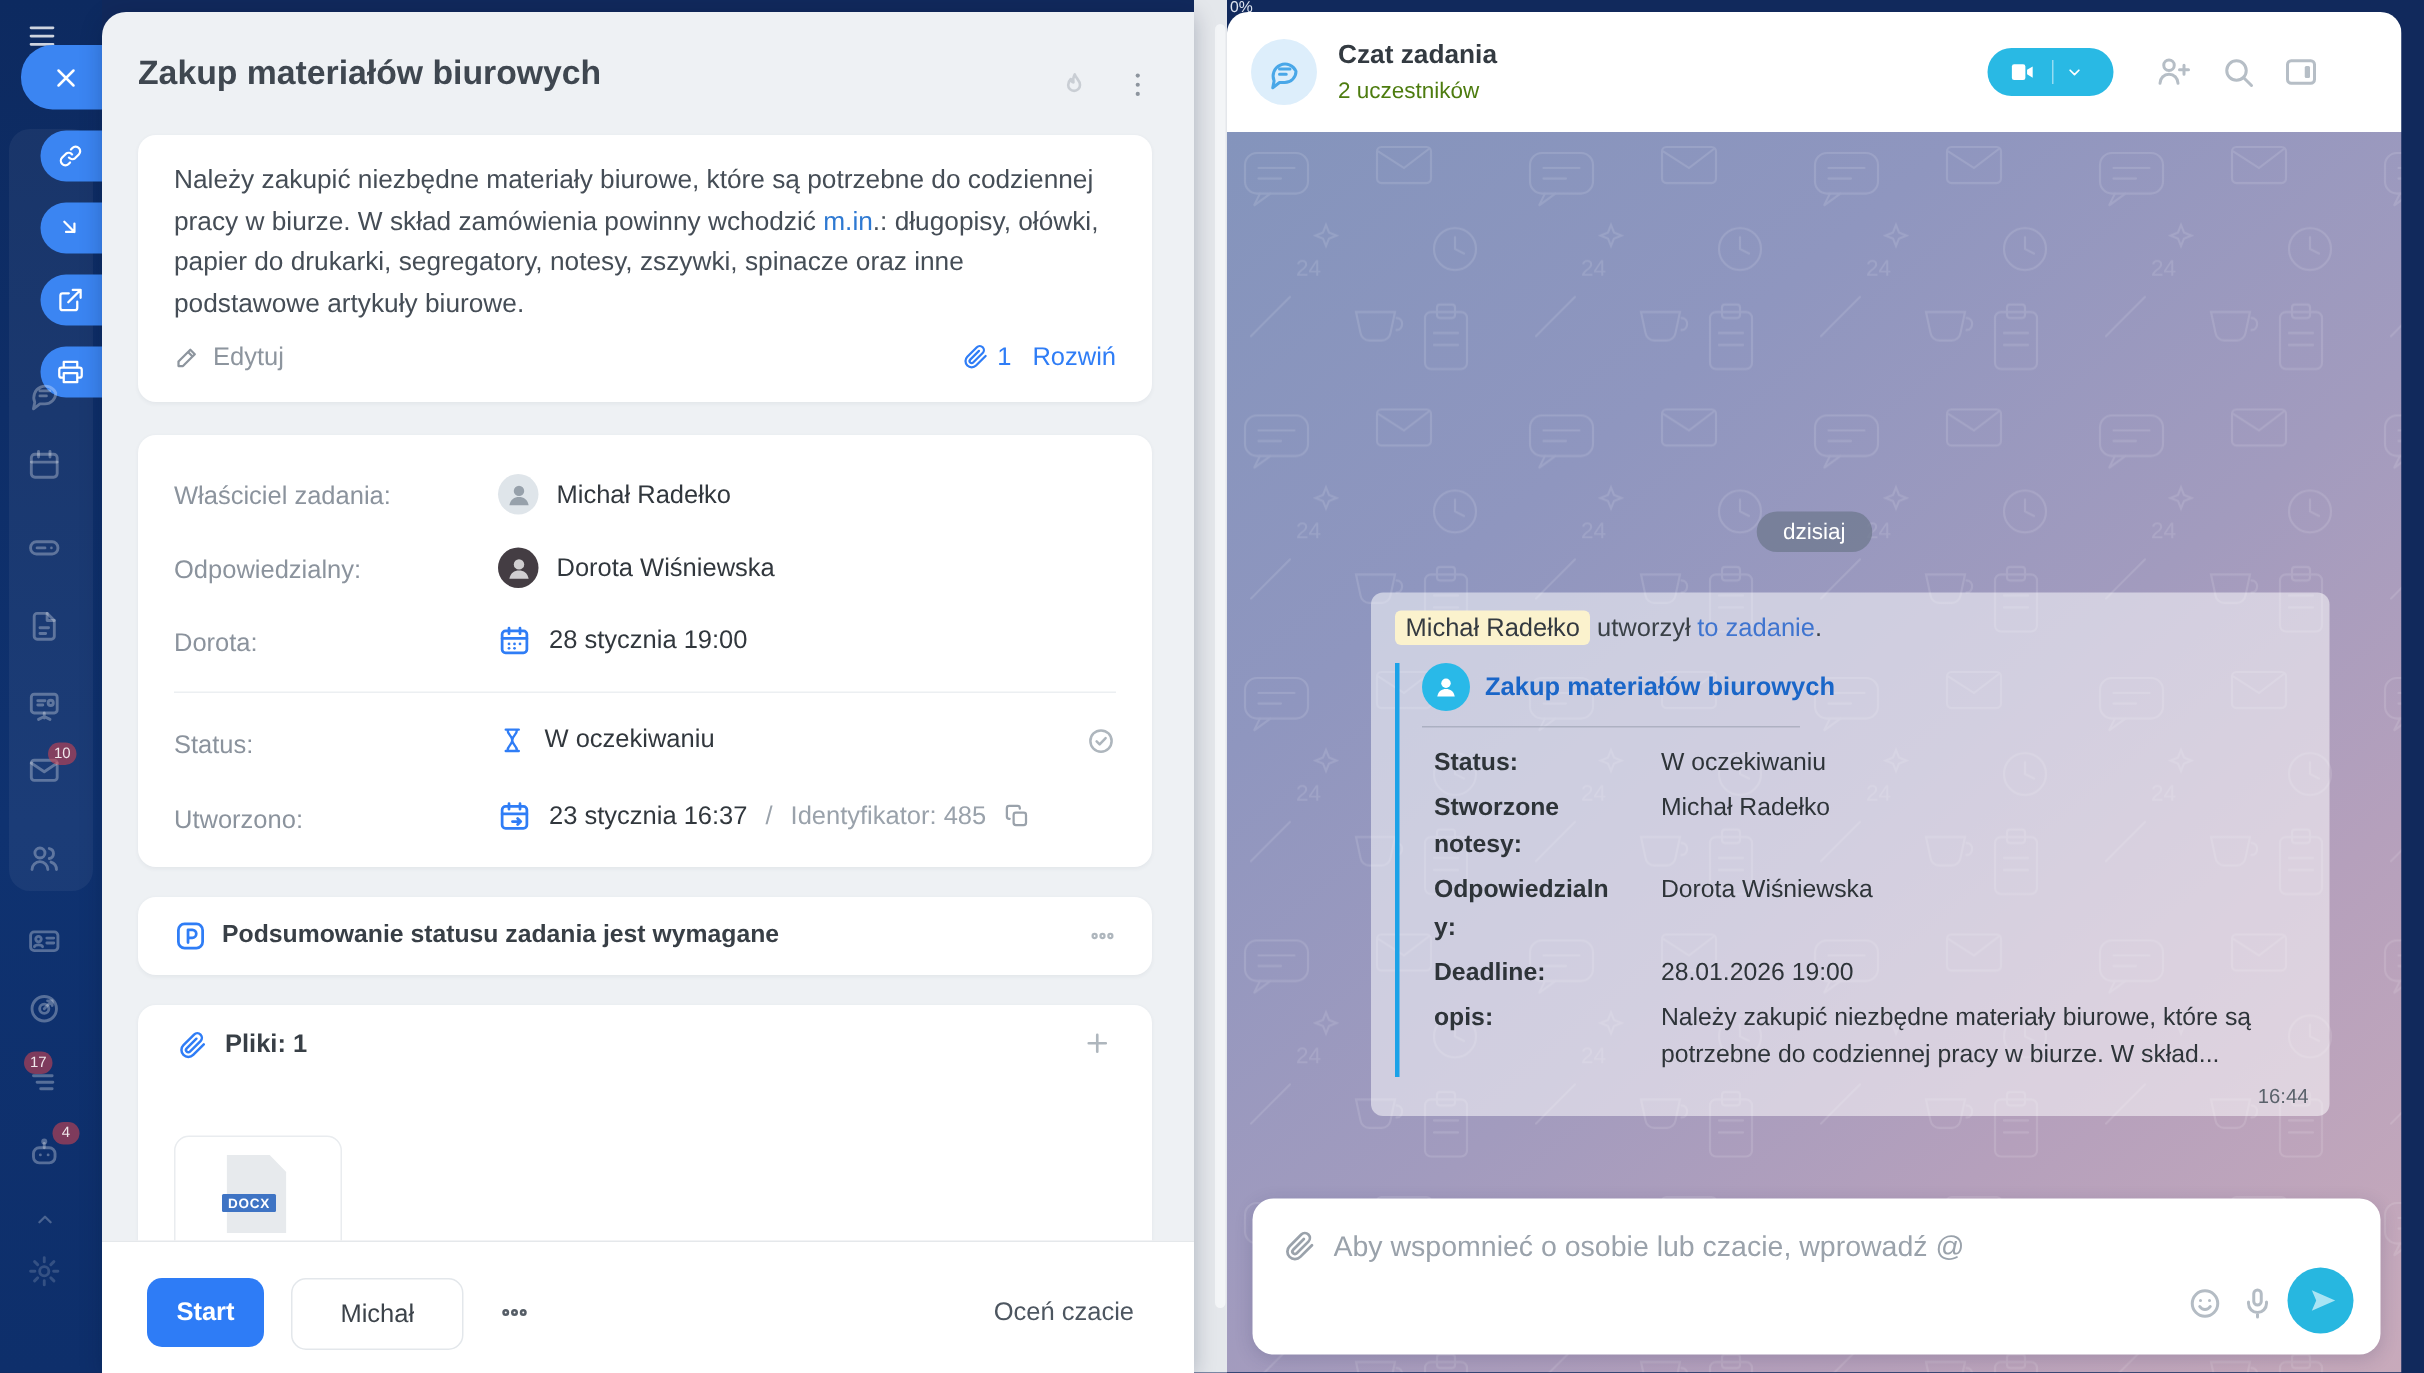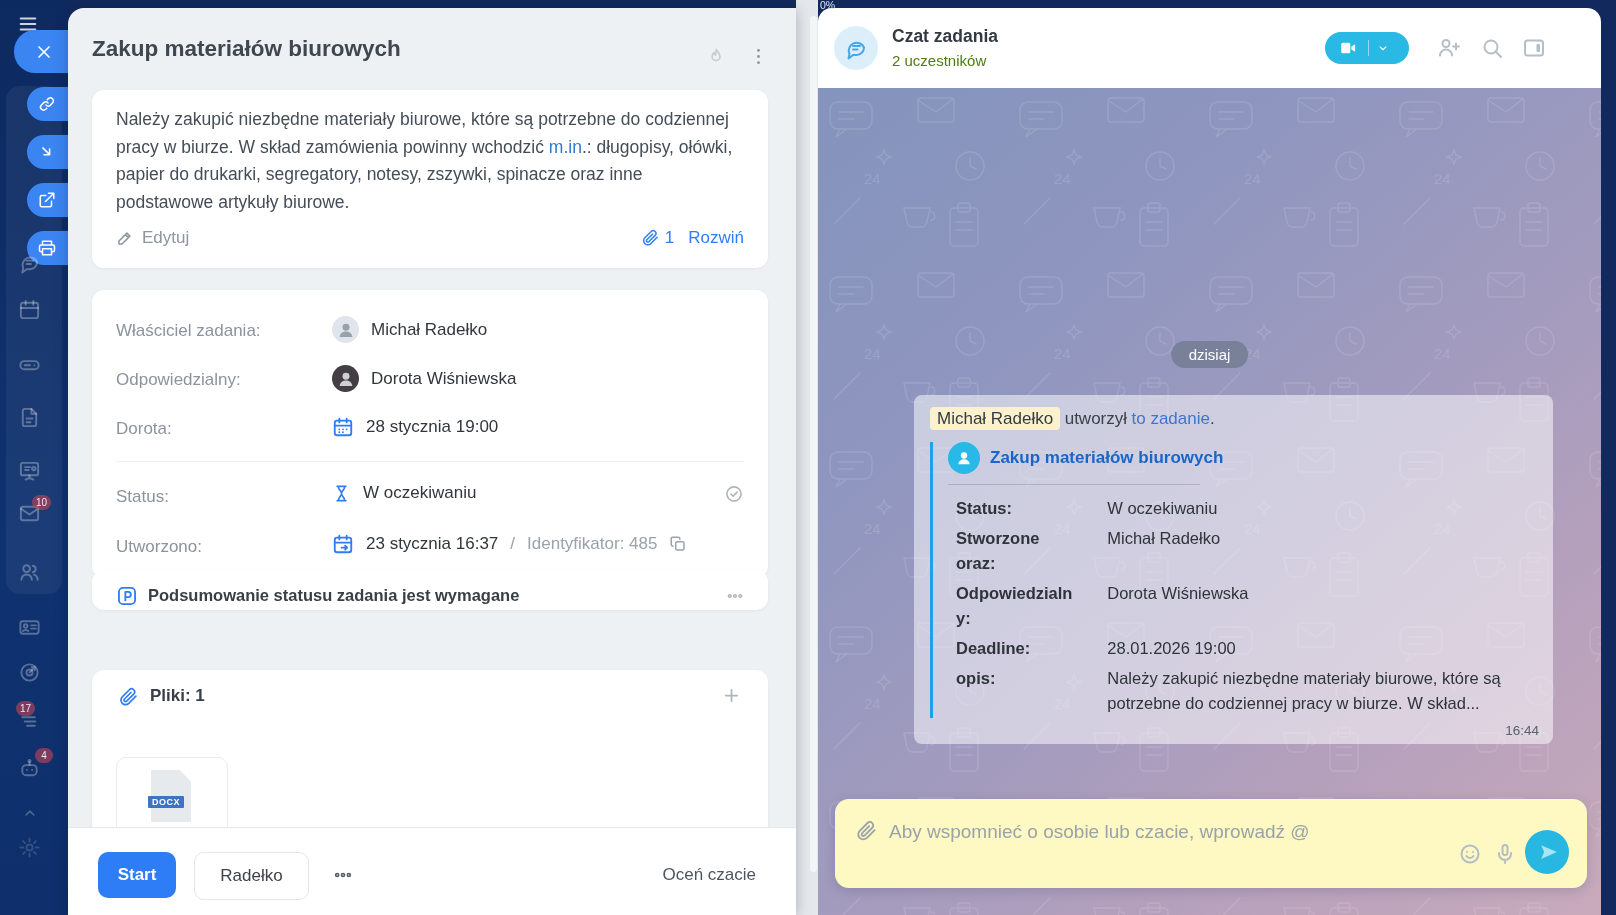--- a/index.html
+++ b/index.html
@@ -56,21 +56,21 @@
   .msg-txt{font-size:17px;color:#3a4147;}
   .msg-lnk{font-size:17px;color:#3f74cf;cursor:pointer;margin-top:11px;}
   #quote{margin-top:13px;border-left:3px solid #1ba2e8;padding-left:15px;}
   #quote-title{font-size:17px;font-weight:700;color:#1a66c8;cursor:pointer;}
   #quote-sep{width:252px;height:1px;background:rgba(100,110,125,.3);margin:10px 0 8px 0;}
   table.qt{border-collapse:collapse;margin-left:8px;}
   table.qt td{vertical-align:top;font-size:16.5px;line-height:25px;color:#2e3439;padding:2.5px 0;}
   td.ql{width:119px;max-width:119px;font-weight:700;overflow-wrap:anywhere;padding-right:33px !important;}
   td.qv{max-width:432px;width:432px;}
   #msg-time{position:absolute;right:14px;bottom:6px;font-size:13.5px;color:#5a626b;}
-  #composer{left:17px;top:791px;width:752px;height:89px;background:#fef9c3;border-radius:14px;
+  #composer{left:17px;top:791px;width:752px;height:104px;background:#ffffff;border-radius:14px;
     box-shadow:0 3px 12px rgba(40,45,90,.18);z-index:2;}
   #composer input{position:absolute;left:52px;top:14px;width:660px;height:36px;border:0;outline:0;
     font-size:19px;color:#454d56;background:transparent;font-family:"Liberation Sans",sans-serif;}
   #composer input::placeholder{color:#9aa2ab;}
   #send-btn{position:absolute;right:18px;bottom:14px;width:44px;height:44px;border-radius:50%;
     background:#27b7e0;display:flex;align-items:center;justify-content:center;cursor:pointer;}
   #top-progress{left:820px;top:-1px;font-size:10.5px;color:#dde3ef;z-index:6;}
   .filetile-band{background:#3f74c4;color:#fff;font-size:9px;font-weight:700;
     padding:1px 4px;border-radius:1px;letter-spacing:.5px;}
 </style>
@@ -451,21 +451,21 @@
       <span style="color:#9aa2ab">/</span>
       <span style="color:#9aa2ab">Identyfikator: 485</span>
       <span style="font-size:18px;color:#9aa2ab;cursor:pointer">
           <svg class="ic">
             <use href="#i-copy"></use>
           </svg>
         </span>
     </div>
   </div>
 
-  <div class="card" style="left:24px;top:562px;width:676px;height:40px">
+  <div class="card" style="left:24px;top:590px;width:676px;height:52px">
     <div class="abs" style="left:24px;top:15px;font-size:22px;color:#2f7df6">
         <svg class="ic">
           <use href="#i-psquare"></use>
         </svg>
       </div>
     <div class="abs" style="left:56px;top:16px;font-size:16.5px;font-weight:700;color:#383f46">Podsumowanie statusu zadania jest wymagane</div>
     <div class="abs" style="right:24px;top:17px;font-size:18px;color:#aeb6bd;cursor:pointer">
         <svg class="ic">
           <use href="#i-dotsh"></use>
         </svg>
@@ -487,21 +487,21 @@
     <div class="abs" style="left:24px;top:87px;width:110px;height:131px;border:1px solid #e9ecef;border-radius:10px;background:#fff">
       <div class="abs" style="left:34px;top:12px;width:40px;height:52px;background:#e7eaed;
            clip-path:polygon(0 0,72% 0,100% 22%,100% 100%,0 100%)"></div>
 
       <div class="abs filetile-band" style="left:31px;top:38px">DOCX</div>
     </div>
   </div>
 
   <div id="footer" class="abs">
     <div class="btn" style="left:30px;width:78px;background:#2e7cf6;color:#fff">Start</div>
-    <div class="btn" style="left:126px;width:113px;background:#fff;border:1px solid #e3e7eb;color:#3c434a;font-weight:400">Radełko</div>
+    <div class="btn" style="left:126px;width:113px;background:#fff;border:1px solid #e3e7eb;color:#3c434a;font-weight:400">Michał</div>
     <div class="abs" style="left:265px;top:37px;font-size:20px;color:#555d66;cursor:pointer">
         <svg class="ic">
           <use href="#i-dotsh"></use>
         </svg>
       </div>
     <div class="abs" style="right:40px;top:37px;font-size:17px;color:#4d5660;cursor:pointer">Oceń czacie</div>
   </div>
 </div>
 
 <div id="top-progress" class="abs">0%</div>
@@ -591,21 +591,21 @@
         <span id="quote-title">Zakup materiałów biurowych</span>
       </div>
       <div id="quote-sep"></div>
       <table class="qt">
         <tbody>
             <tr>
               <td class="ql">Status:</td>
               <td class="qv">W oczekiwaniu</td>
             </tr>
         <tr>
-              <td class="ql">Stworzone oraz:</td>
+              <td class="ql">Stworzone notesy:</td>
               <td class="qv">Michał Radełko</td>
             </tr>
         <tr>
               <td class="ql">Odpowiedzialny:</td>
               <td class="qv">Dorota Wiśniewska</td>
             </tr>
         <tr>
               <td class="ql">Deadline:</td>
               <td class="qv">28.01.2026 19:00</td>
             </tr>

